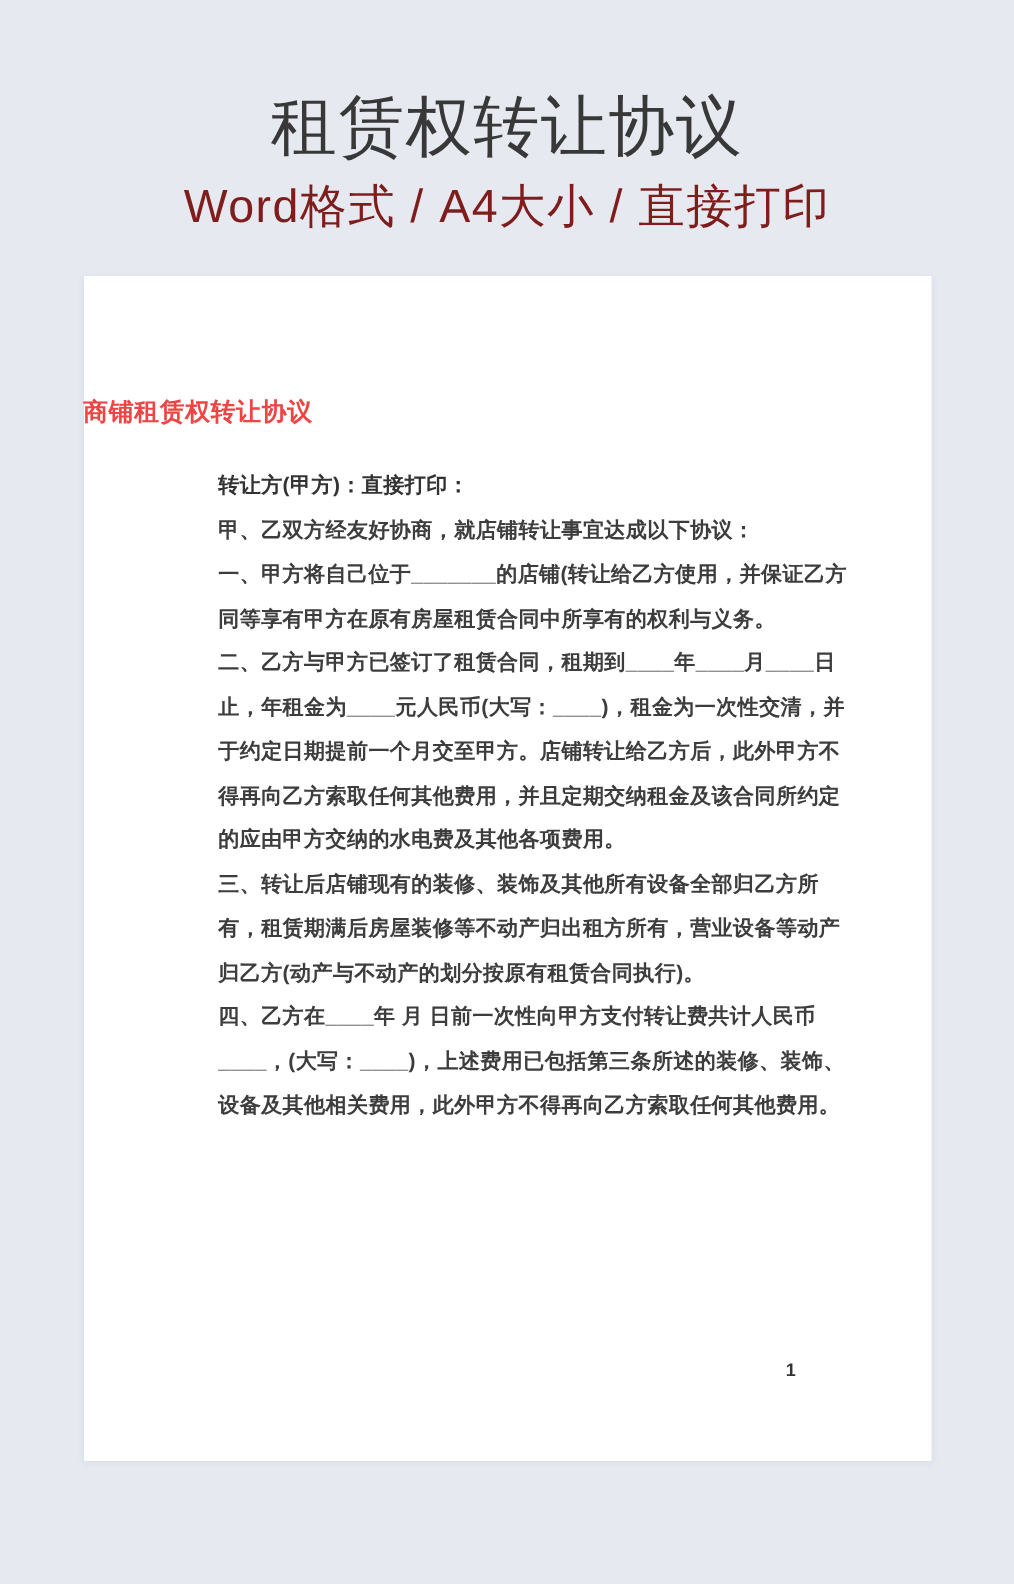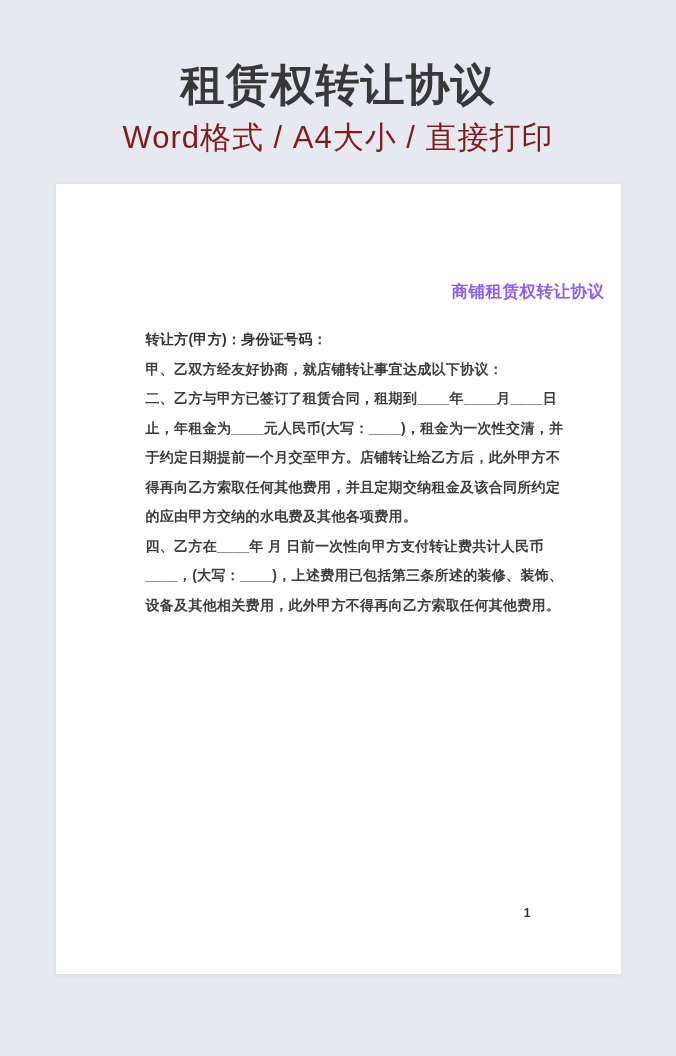--- a/index.html
+++ b/index.html
@@ -15,21 +15,21 @@
   }
   
   .header {
     padding-top: 60px;
     text-align: center;
   }
   .header h1 {
     margin: 0;
     font-size: 44px;
     line-height: 50px;
-    font-weight: 700;
+    font-weight: 400;
     color: #383838;
     letter-spacing: 1px;
   }
   .header .subtitle {
     margin: 12px 0 0 0;
     font-size: 31px;
     line-height: 32px;
     font-weight: 400;
     color: #7f1d1d;
     letter-spacing: 1px;
@@ -39,26 +39,26 @@
     position: relative;
     width: 565px;
     height: 790px;
     margin: 30px auto 0 auto;
     background: #ffffff;
     box-shadow: 0 1px 5px rgba(40, 50, 80, 0.08);
     box-sizing: border-box;
     padding-top: 80px;
   }
   .doc-title {
-    margin: 16px;
-    text-align: right;
+    margin: 0;
+    text-align: left;
     font-size: 16.5px;
     line-height: 22px;
     font-weight: 700;
-    color: #8b5cf6;
+    color: #ef4444;
     letter-spacing: 0.5px;
   }
   .doc-body {
     margin: 23px 55px 0 90px;
     font-size: 14px;
     line-height: 29.5px;
     color: #3d3d3d;
     text-align: left;
   }
   .doc-body p {
@@ -83,19 +83,21 @@
 <body>
 
 <div class="header">
   <h1>租赁权转让协议</h1>
   <p class="subtitle">Word格式 / A4大小 / 直接打印</p>
 </div>
 
 <div class="page">
   <h2 class="doc-title">商铺租赁权转让协议</h2>
   <div class="doc-body">
-    <p class="party">转让方(甲方)：身份证号码：</p>
+    <p class="party">转让方(甲方)：直接打印：</p>
     <p>甲、乙双方经友好协商，就店铺转让事宜达成以下协议：</p>
+    <p>一、甲方将自己位于_______的店铺(转让给乙方使用，并保证乙方同等享有甲方在原有房屋租赁合同中所享有的权利与义务。</p>
     <p>二、乙方与甲方已签订了租赁合同，租期到____年____月____日止，年租金为____元人民币(大写：____)，租金为一次性交清，并于约定日期提前一个月交至甲方。店铺转让给乙方后，此外甲方不得再向乙方索取任何其他费用，并且定期交纳租金及该合同所约定的应由甲方交纳的水电费及其他各项费用。</p>
+    <p>三、转让后店铺现有的装修、装饰及其他所有设备全部归乙方所有，租赁期满后房屋装修等不动产归出租方所有，营业设备等动产归乙方(动产与不动产的划分按原有租赁合同执行)。</p>
     <p>四、乙方在____年 月 日前一次性向甲方支付转让费共计人民币____，(大写：____)，上述费用已包括第三条所述的装修、装饰、设备及其他相关费用，此外甲方不得再向乙方索取任何其他费用。</p>
   </div>
   <div class="page-number">1</div>
 </div>
 
 </body></html>

